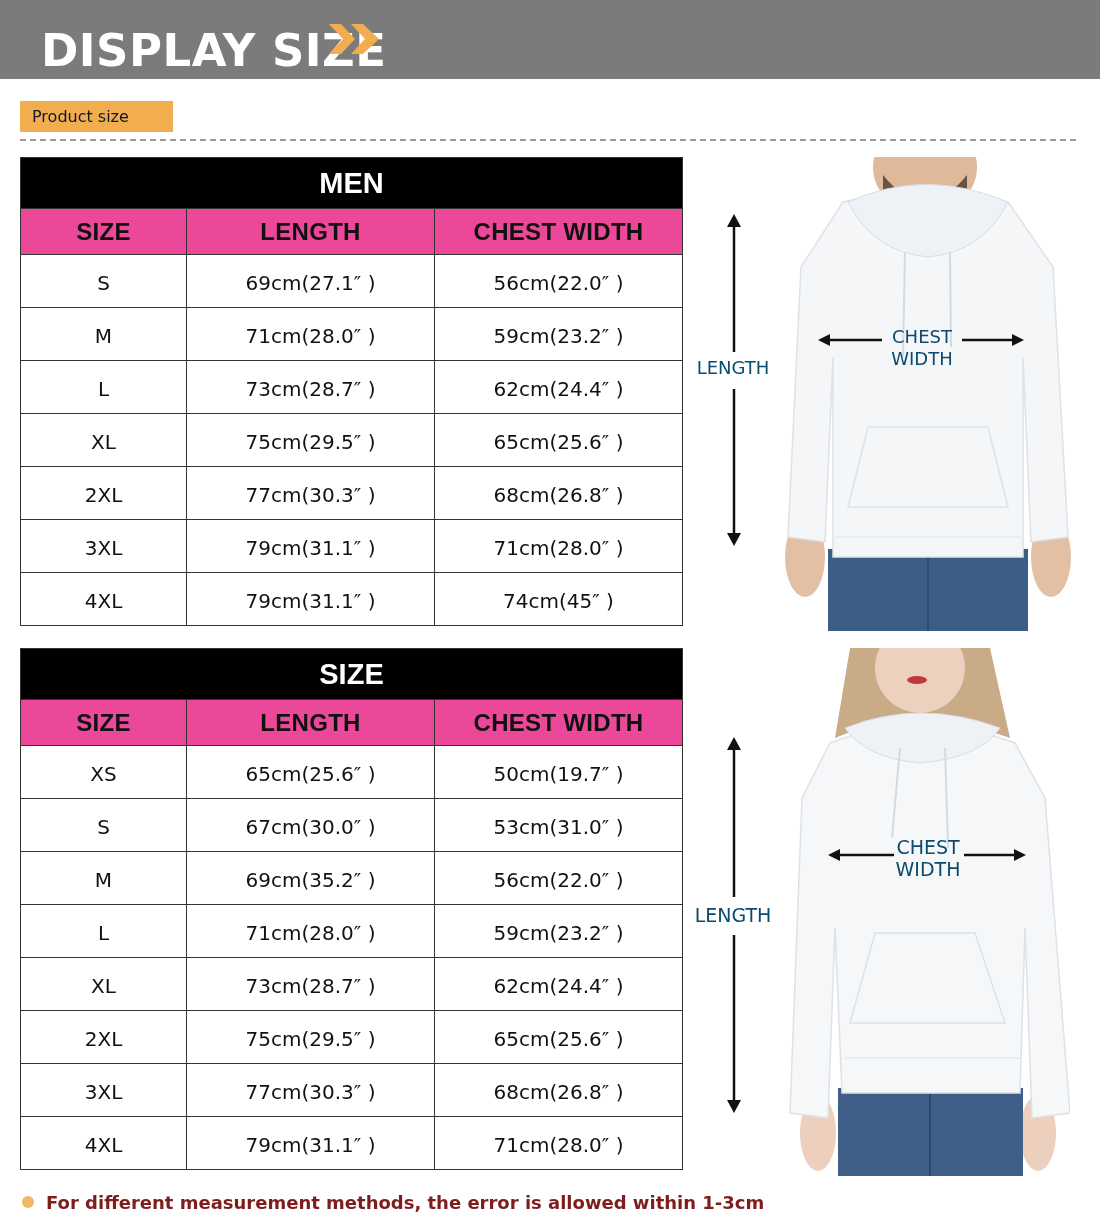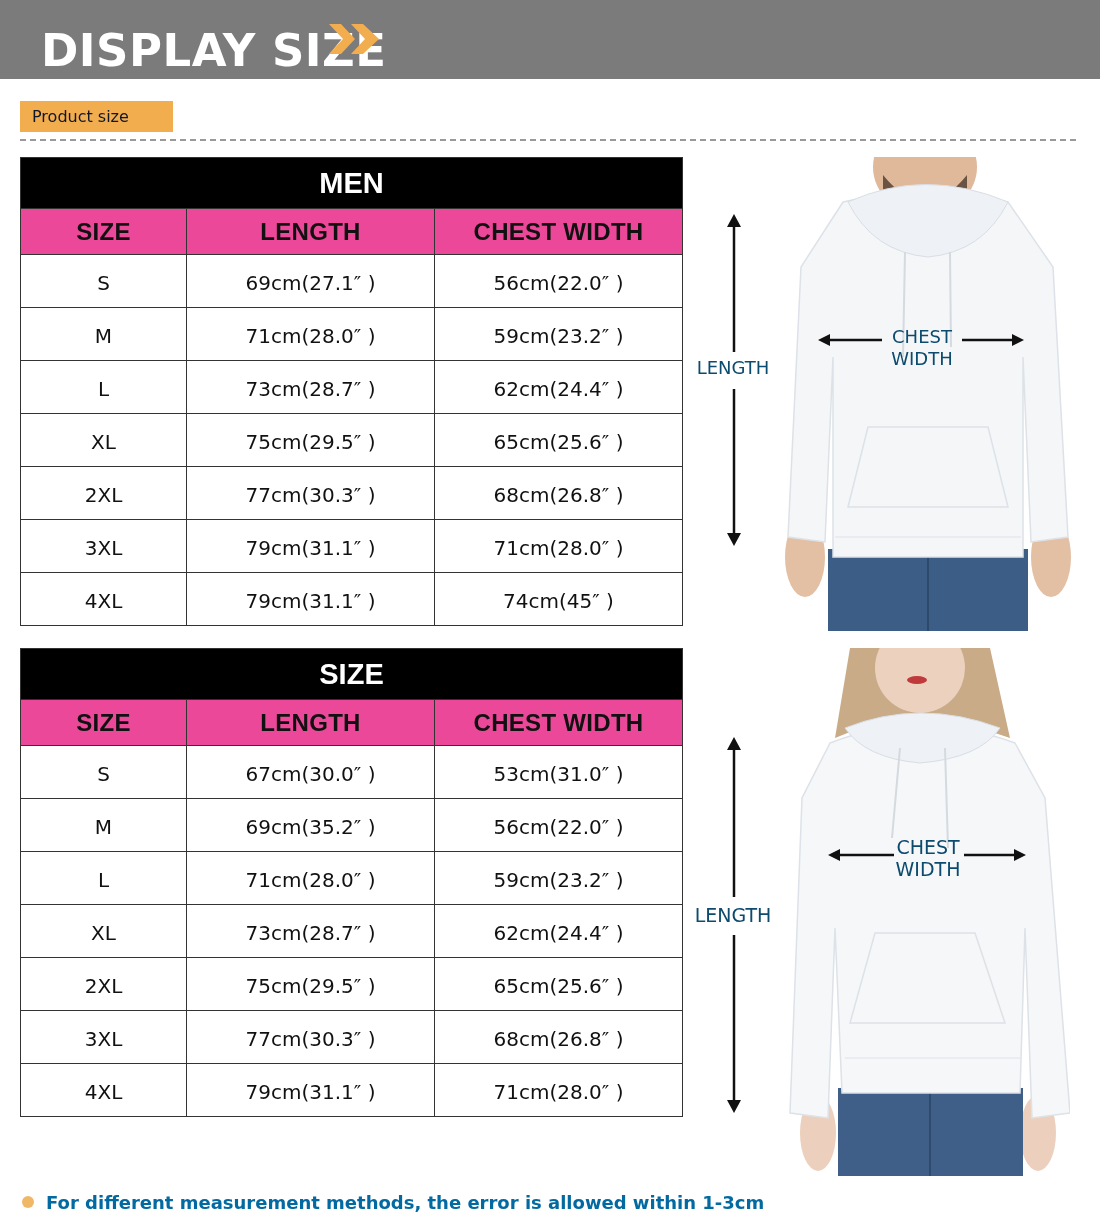--- a/index.html
+++ b/index.html
@@ -22,21 +22,21 @@
     .men-table { top: 157px; }
     .women-table { top: 648px; }
 
     .photo { position: absolute; overflow: hidden; }
     .photo-men { left: 783px; top: 157px; width: 295px; height: 474px; }
     .photo-women { left: 780px; top: 648px; width: 290px; height: 528px; }
 
     .measure-label { position: absolute; font-family: "DejaVu Sans", sans-serif; font-size: 18px; color: #0c4a6e; text-align: center; line-height: 22px; }
     .v-arrow { position: absolute; width: 14px; }
 
-    .footnote { position: absolute; left: 22px; top: 1192px; font-family: "DejaVu Sans", sans-serif; font-weight: bold; font-size: 18px; color: #0369a1; }
+    .footnote { position: absolute; left: 22px; top: 1192px; font-family: "DejaVu Sans", sans-serif; font-weight: bold; font-size: 18px; color: #7f1d1d; }
     .footnote-dot { display: inline-block; width: 12px; height: 12px; border-radius: 50%; background: #f0b866; margin-right: 12px; vertical-align: 1px; }
   </style>
 </head>
 <body>
 
 <div class="banner">
   <div class="banner-title">DISPLAY SIZE</div>
   <svg class="banner-chevrons" viewBox="0 0 56 34">
     <polygon points="2,2 14,2 28,17 14,32 2,32 16,17" fill="#f2ad4e"></polygon>
     <polygon points="24,2 36,2 52,17 36,32 24,32 38,17" fill="#f2ad4e"></polygon>
@@ -108,20 +108,25 @@
       <col style="width:248px">
     </colgroup>
   <tbody>
       <tr>
         <th colspan="3" class="tbl-title">SIZE</th>
       </tr>
   <tr>
     <th class="col-head">SIZE</th>
     <th class="col-head">LENGTH</th>
     <th class="col-head">CHEST WIDTH</th>
+  </tr>
+  <tr>
+    <td class="cell">XS</td>
+    <td class="cell">65cm(25.6″ )</td>
+    <td class="cell">50cm(19.7″ )</td>
   </tr>
   <tr>
     <td class="cell">S</td>
     <td class="cell">67cm(30.0″ )</td>
     <td class="cell">53cm(31.0″ )</td>
   </tr>
   <tr>
     <td class="cell">M</td>
     <td class="cell">69cm(35.2″ )</td>
     <td class="cell">56cm(22.0″ )</td>

